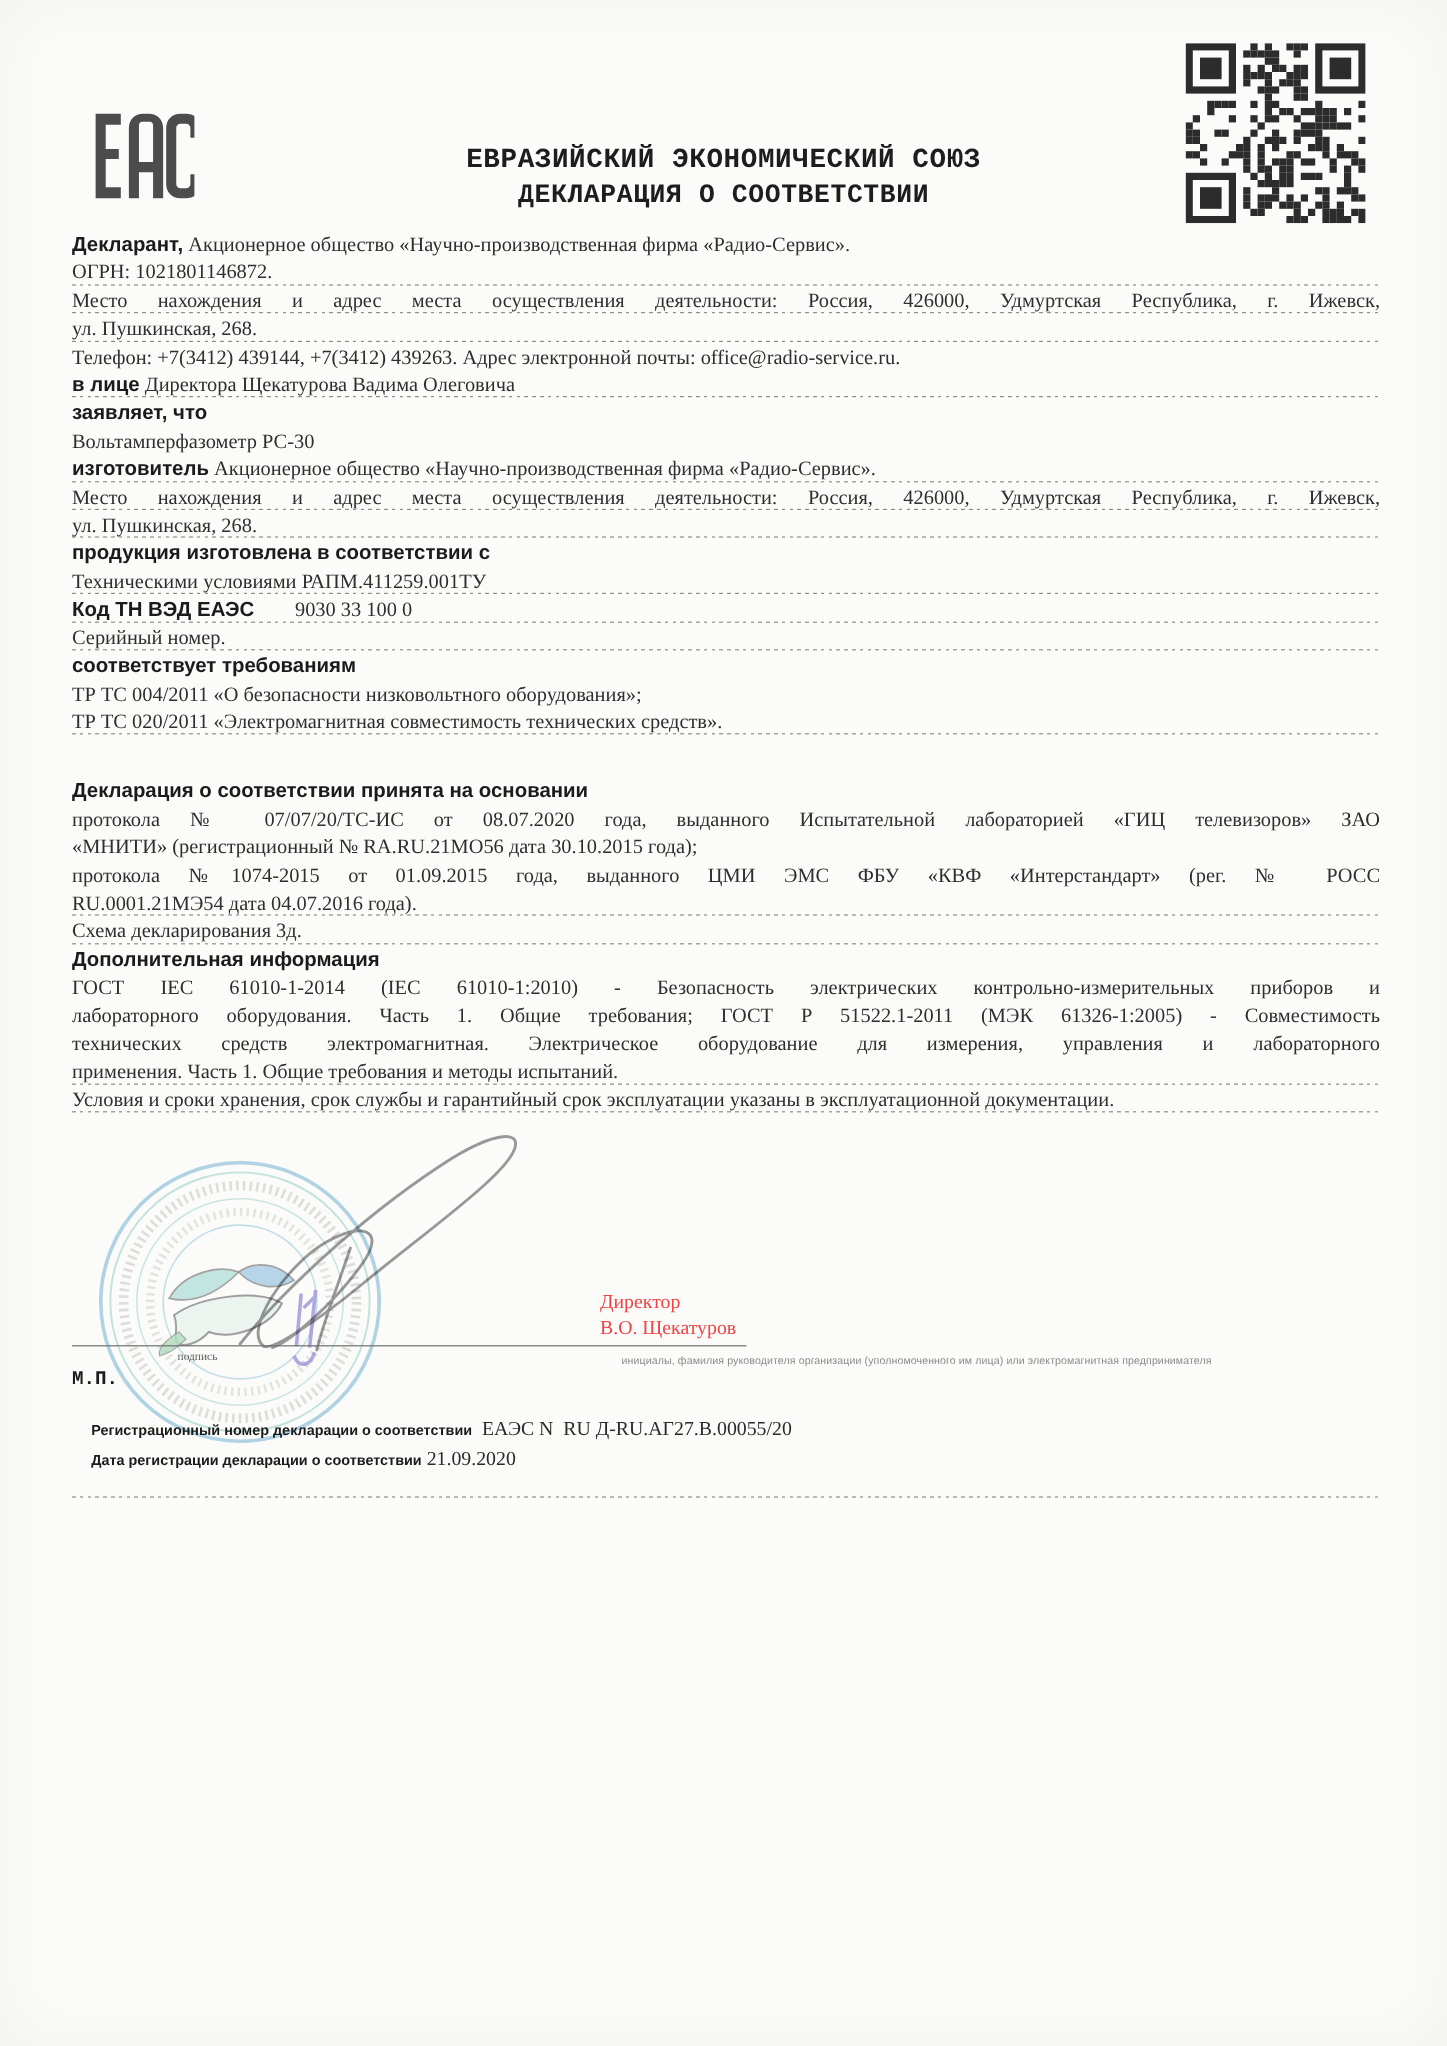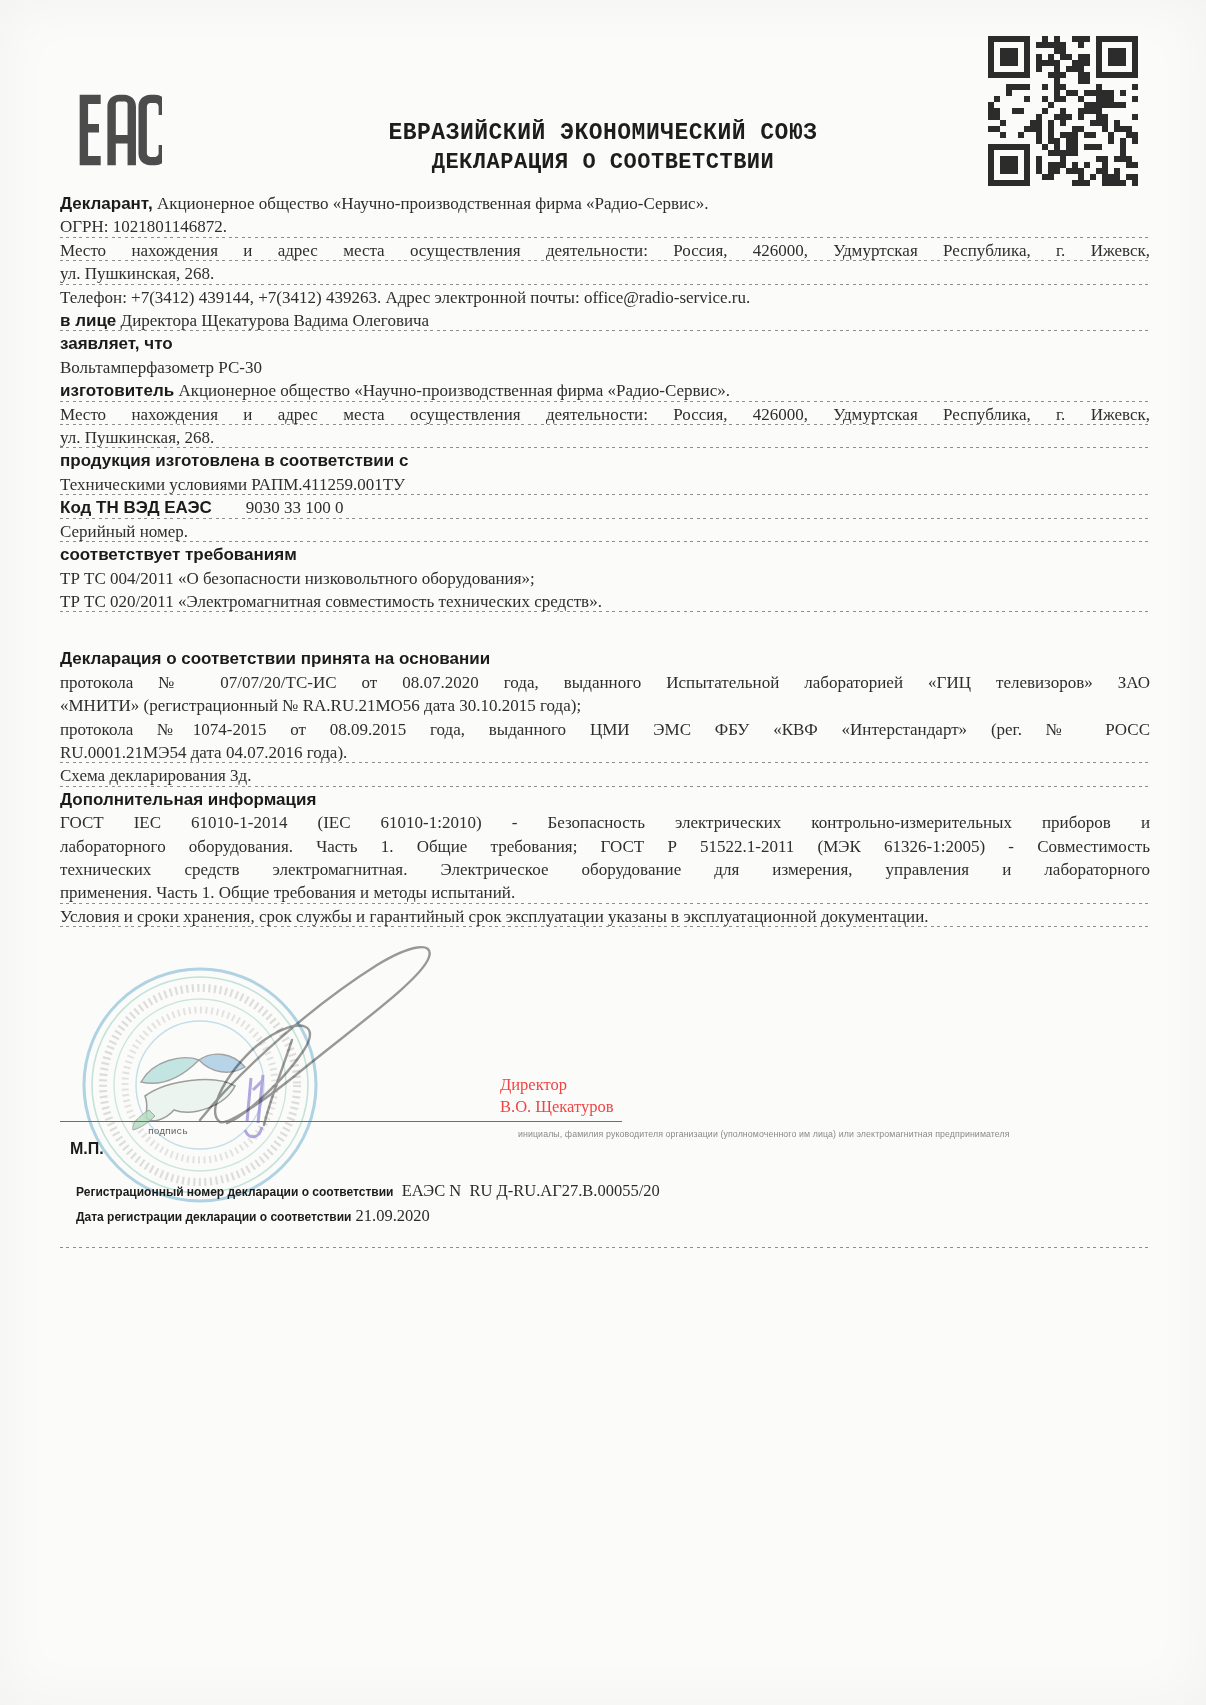--- a/index.html
+++ b/index.html
@@ -22,24 +22,24 @@
   .line.u{
     background:repeating-linear-gradient(90deg,#8d8d8d 0 3px, transparent 3px 6.5px) left calc(100% - 1px) / 100% 1px no-repeat;
   }
   .line.j{text-align:justify; text-align-last:justify;}
   .lbl{font-family:"Liberation Sans", sans-serif; font-weight:bold; font-size:17px; color:#1b1b1b;}
   .val{font-family:"Liberation Serif", serif;}
   .spacer{width:100%;}
   .stamp{position:absolute; left:75px; top:960px; width:250px; height:250px; opacity:.85; mix-blend-mode:multiply;}
   .signature-svg{position:absolute; left:140px; top:918px; width:320px; height:212px; mix-blend-mode:multiply;}
   .sig-line{position:absolute; left:60px; top:1121px; width:562px; height:1px; background:#6f6f6f;}
-  .sig-caption{position:absolute; left:148px; top:1126px; font-family:Liberation Mono, monospace; font-size:9.5px; color:#5c5c5c;}
+  .sig-caption{position:absolute; left:148px; top:1126px; font-family:Liberation Serif, serif; font-size:9.5px; color:#5c5c5c;}
   .director{position:absolute; left:500px; top:1074px; font-size:16.5px; line-height:21.5px; color:#ef4444;}
   .name-caption{position:absolute; left:518px; top:1129px; width:530px; font-family:"Liberation Sans", sans-serif; font-size:8.8px; color:#8a8a8a; letter-spacing:0.1px;}
-  .mp{position:absolute; left:70px; top:1140px; font-family:Liberation Sans, sans-serif; font-weight:bold; font-size:16px; color:#1b1b1b;}
+  .mp{position:absolute; left:60px; top:1140px; font-family:Liberation Mono, monospace; font-weight:bold; font-size:16px; color:#1b1b1b;}
   .reg-row{position:absolute; left:60px; top:1163px; width:1090px; white-space:pre-wrap;}
   .date-row{
     position:absolute; left:60px; top:1188px; width:1090px; white-space:pre-wrap; padding-bottom:4px;
     background:repeating-linear-gradient(90deg,#8d8d8d 0 3px, transparent 3px 6.5px) left bottom / 100% 1px no-repeat;
   }
   .reg-row .lbl,.date-row .lbl{font-size:12px;}
   .reg-row .val,.date-row .val{font-size:16.5px;}
 </style>
 </head>
 <body>
@@ -281,21 +281,21 @@
       <div class="line u"><span class="val">Техническими условиями РАПМ.411259.001ТУ</span></div>
       <div class="line u"><span class="lbl">Код ТН ВЭД ЕАЭС</span><span class="val">        9030 33 100 0</span></div>
       <div class="line u"><span class="val">Серийный номер.</span></div>
       <div class="line"><span class="lbl">соответствует требованиям</span></div>
       <div class="line"><span class="val">ТР ТС 004/2011 «О безопасности низковольтного оборудования»;</span></div>
       <div class="line u"><span class="val">ТР ТС 020/2011 «Электромагнитная совместимость технических средств».</span></div>
       <div class="spacer" style="height: 34px;"></div>
       <div class="line"><span class="lbl">Декларация о соответствии принята на основании</span></div>
       <div class="line j"><span class="val">протокола № 07/07/20/ТС-ИС от 08.07.2020 года, выданного Испытательной лабораторией «ГИЦ телевизоров» ЗАО</span></div>
       <div class="line"><span class="val">«МНИТИ» (регистрационный № RA.RU.21МО56 дата 30.10.2015 года);</span></div>
-      <div class="line j"><span class="val">протокола №1074-2015 от 08.09.2015 года, выданного ЦМИ ЭМС ФБУ «КВФ «Интерстандарт» (рег. № РОСС</span></div>
+      <div class="line j"><span class="val">протокола №1074-2015 от 01.09.2015 года, выданного ЦМИ ЭМС ФБУ «КВФ «Интерстандарт» (рег. № РОСС</span></div>
       <div class="line u"><span class="val">RU.0001.21МЭ54 дата 04.07.2016 года).</span></div>
       <div class="line u"><span class="val">Схема декларирования 3д.</span></div>
       <div class="line"><span class="lbl">Дополнительная информация</span></div>
       <div class="line j"><span class="val">ГОСТ IEC 61010-1-2014 (IEC 61010-1:2010) - Безопасность электрических контрольно-измерительных приборов и</span></div>
       <div class="line j"><span class="val">лабораторного оборудования. Часть 1. Общие требования; ГОСТ Р 51522.1-2011 (МЭК 61326-1:2005) - Совместимость</span></div>
       <div class="line j"><span class="val">технических средств электромагнитная. Электрическое оборудование для измерения, управления и лабораторного</span></div>
       <div class="line u"><span class="val">применения. Часть 1. Общие требования и методы испытаний.</span></div>
       <div class="line u"><span class="val">Условия и сроки хранения, срок службы и гарантийный срок эксплуатации указаны в эксплуатационной документации.</span></div>
       <div class="spacer" style="height: 40px;"></div>
     </div>

